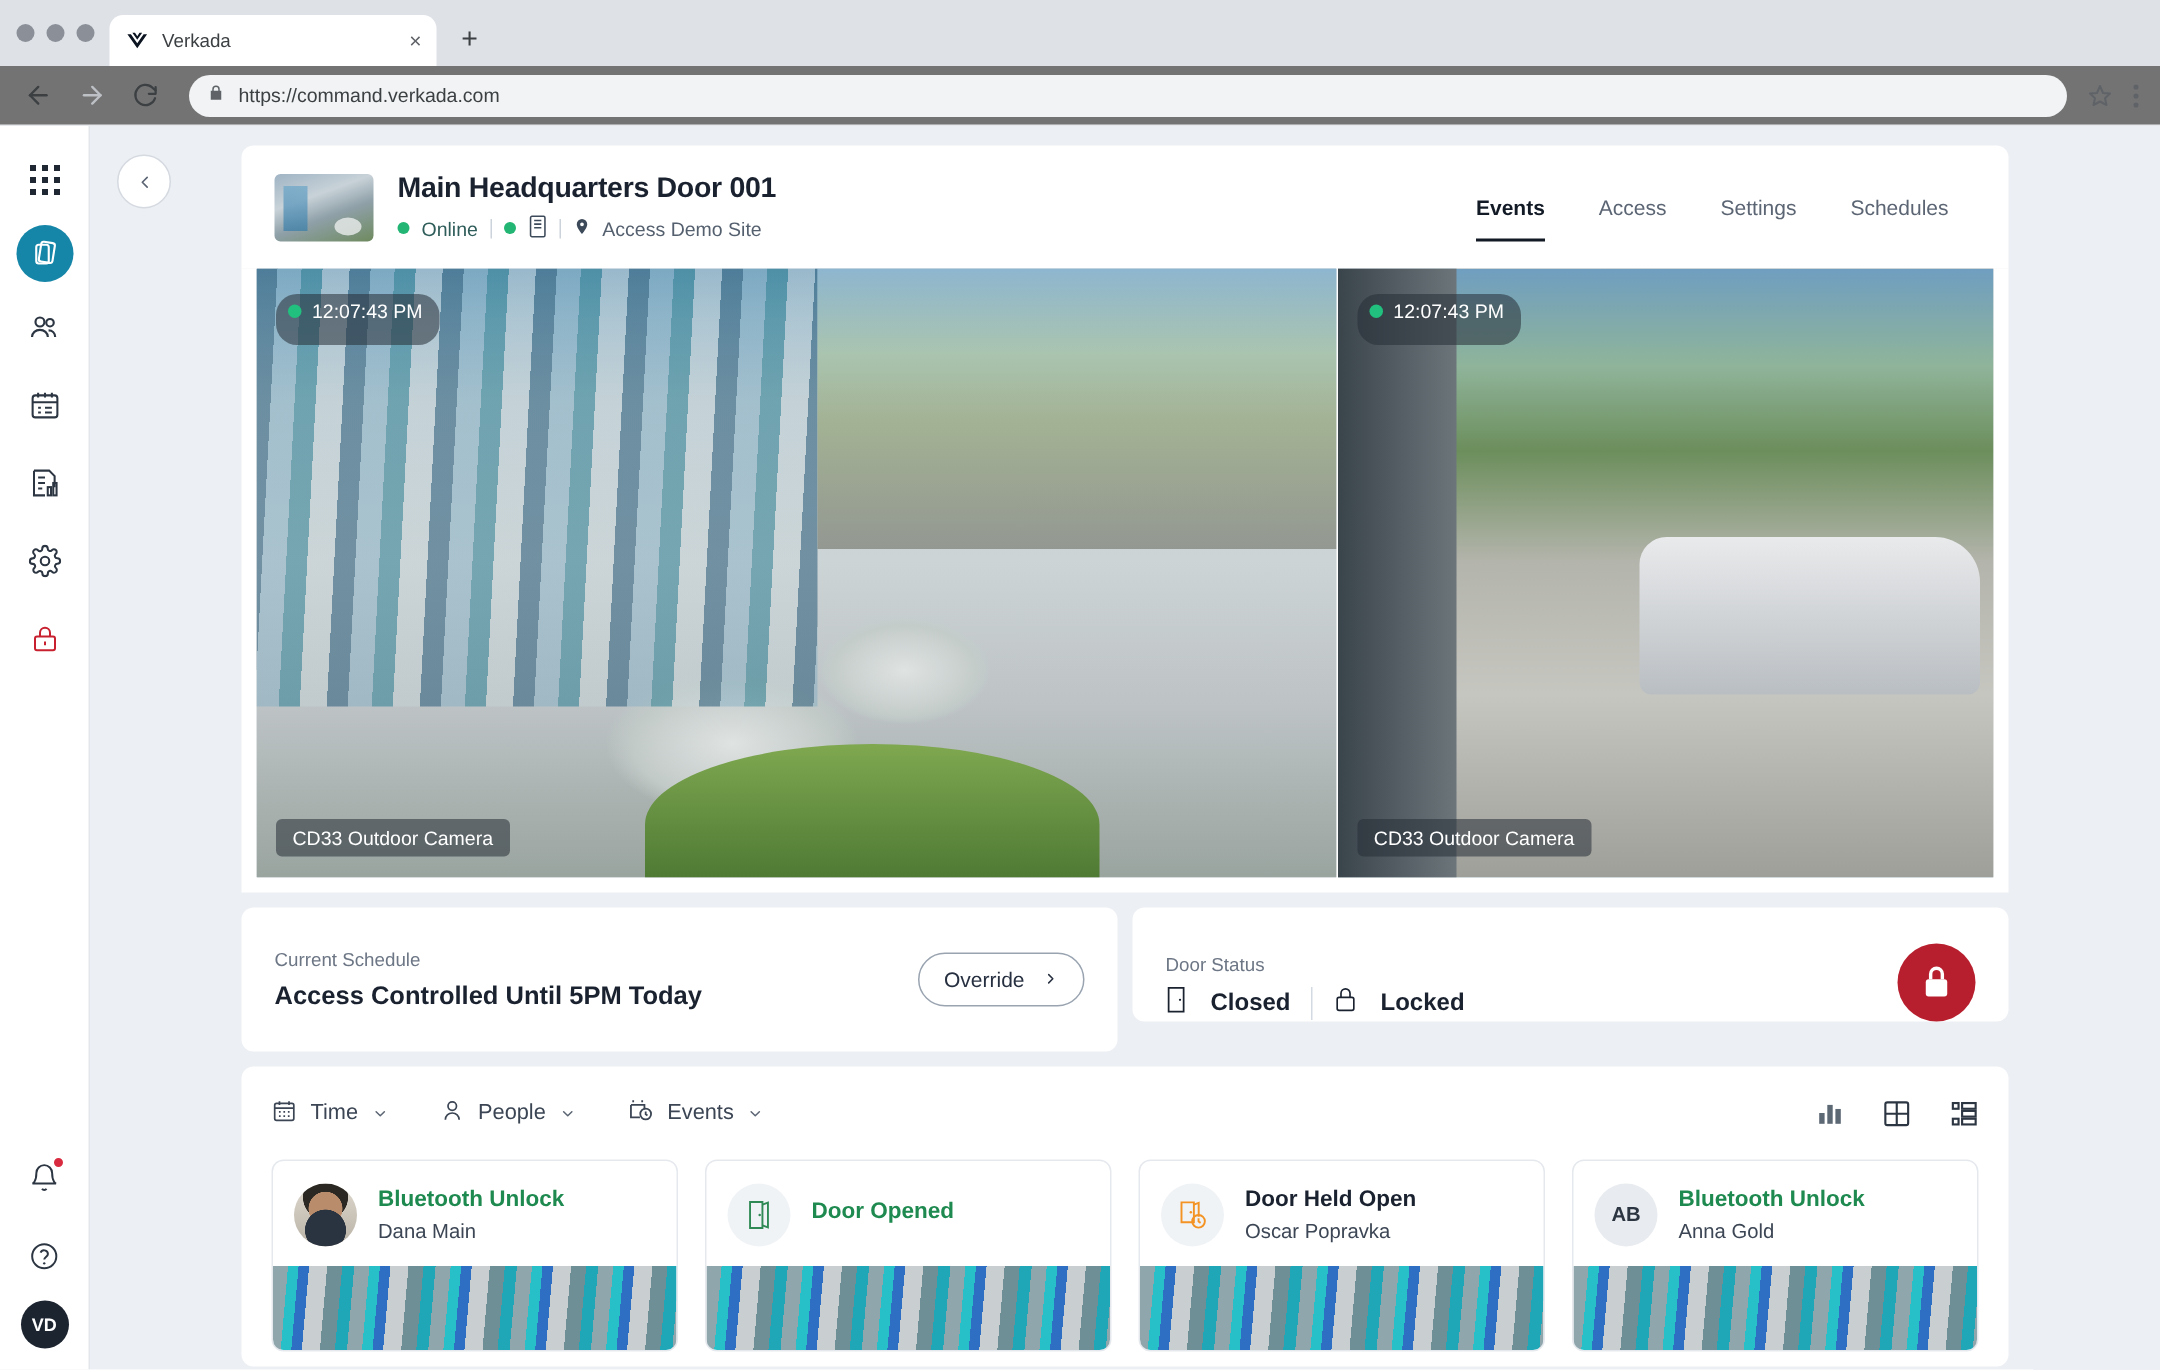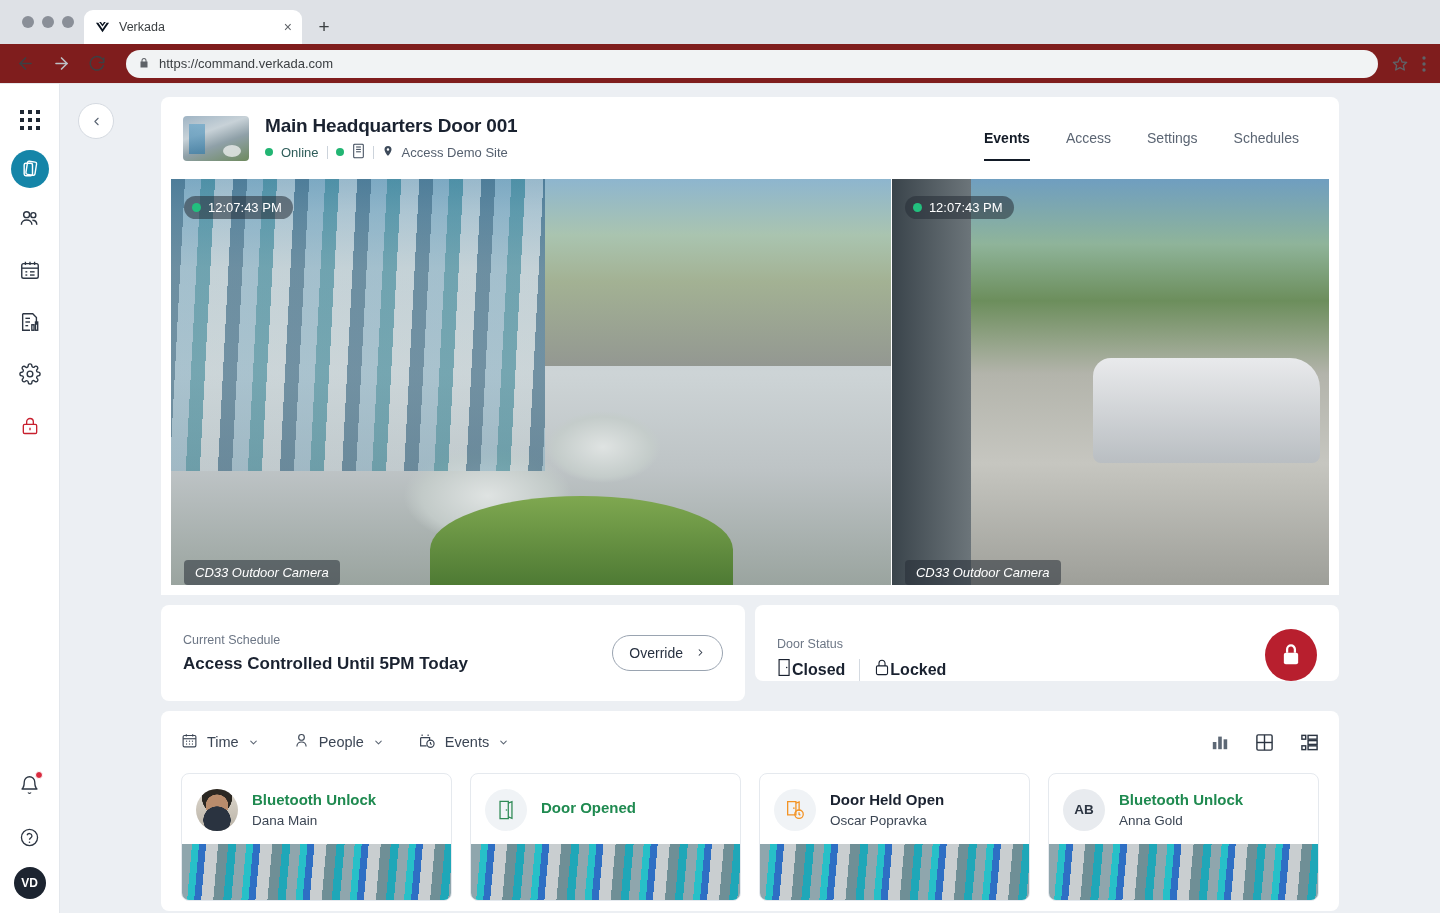--- a/index.html
+++ b/index.html
@@ -6,40 +6,40 @@
   html, body {
     width: 1440px; height: 913px;
     font-family: "Liberation Sans", sans-serif;
     background: #ffffff; overflow: hidden;
   }
 
   
   .browser { width: 1440px; height: 913px; position: relative; }
   .chrome-top {
     height: 44px; background: #dee1e6;
-    display: flex; align-items: flex-end; padding-left: 20px; gap: 0;
+    display: flex; align-items: flex-end; padding-left: 9px; gap: 0;
   }
   .traffic { display: flex; align-items: center; gap: 8px; height: 44px; padding: 0 10px 0 2px; }
   .dot { width: 12px; height: 12px; border-radius: 50%; background: #8a8f98; }
   .tab {
     width: 218px; height: 34px; background: #fff;
     border-radius: 9px 9px 0 0; display: flex; align-items: center;
     padding: 0 10px; gap: 9px;
   }
   .tab-favicon { width: 16px; height: 16px; display: flex; align-items: center; justify-content: center; }
   .tab-title {
     flex: 1; font-size: 12.5px; color: #3c4043; white-space: nowrap;
     overflow: hidden; text-overflow: ellipsis;
   }
   .tab-close { font-size: 14px; color: #5f6368; cursor: pointer; line-height: 1; }
   .new-tab { width: 28px; height: 28px; margin: 0 0 3px 8px; display: flex;
     align-items: center; justify-content: center; font-size: 19px; color: #3c4043; cursor: pointer; }
 
   .chrome-bar {
-    height: 40px; background: #7f1d1d; display: flex; align-items: center;
+    height: 40px; background: #737373; display: flex; align-items: center;
     padding: 0 14px; gap: 14px; border-bottom: 1px solid #e6e8eb;
   }
   .nav-btn { width: 22px; height: 22px; display: flex; align-items: center;
     justify-content: center; color: #3c4043; cursor: pointer; }
   .nav-btn.disabled { color: #bdc1c6; }
   .omnibox {
     flex: 1; height: 28px; background: #f1f3f4; border-radius: 14px;
     display: flex; align-items: center; padding: 0 12px; gap: 9px; margin-left: 4px;
   }
   .omni-url { font-size: 13px; color: #3c4043; }
@@ -127,27 +127,27 @@
     content:''; position:absolute; bottom:18px; left: 18px; right:18px; height:2px; background:#121a26;
   }
 
   
   .video-row { display: flex; gap: 0; height: 416px; background:#fff; padding: 0 10px 10px; }
   .vid { position: relative; overflow: hidden; }
   .vid.left { width: 723px; }
   .vid.right { width: 439px; margin-left: 1px; }
   .ts-badge {
     position: absolute; left: 13px; top: 17px; background: rgba(38,45,54,.55);
-    border-radius: 14px; padding: 4px 11px 4px 8px; display: flex; align-items: center; gap: 7px;
+    border-radius: 14px; padding: 4px 11px 15px 8px; display: flex; align-items: center; gap: 7px;
     color: #fff; font-size: 13px;
   }
   .ts-dot { width: 9px; height: 9px; border-radius: 50%; background: #22c07e; }
   .cam-label {
-    position: absolute; left: 13px; bottom: 0; background: rgba(38,45,54,.55);
-    border-radius: 4px; padding: 5px 11px; color: #fff; font-size: 13px; font-style: italic;
+    position: absolute; left: 13px; bottom: 14px; background: rgba(38,45,54,.55);
+    border-radius: 4px; padding: 5px 11px; color: #fff; font-size: 13px;
   }
   
   .scene-a {
     width: 100%; height: 100%;
     background:
       radial-gradient(ellipse 120px 70px at 44% 78%, #dfe3e2 0%, #c2cac8 55%, transparent 70%),
       radial-gradient(ellipse 80px 50px at 60% 66%, #dfe3e2 0%, #c4ccca 60%, transparent 72%),
       linear-gradient(180deg, #7fa8c2 0%, #9ebccd 8%, #c2cfd4 22%, #cdd4d6 48%, #bdc3c5 72%, #9aa49f 100%),
       #b7bfc2;
     position: relative;
@@ -187,21 +187,21 @@
   .sched-card { width: 584px; height: 96px; display: flex; align-items: center; padding: 0 22px; }
   .status-card { flex: 1; height: 76px; display: flex; align-items: flex-end; padding: 0 22px; }
   .lbl-small { font-size: 12.5px; color: #6c7685; }
   .lbl-big { font-size: 17px; font-weight: bold; color: #1a2230; margin-top: 7px; }
   .override-btn {
     margin-left: auto; border: 1px solid #9aa4b1; border-radius: 20px;
     height: 36px; padding: 0 16px; display: flex; align-items: center; gap: 12px;
     font-size: 14px; color: #273040; cursor: pointer; background: #fff;
   }
   .status-line { display: flex; align-items: center; gap: 14px; margin-top: 7px; }
-  .status-item { display: flex; align-items: center; gap: 0; font-size: 16px; font-weight: bold; color: #1a2230; }
+  .status-item { display: flex; align-items: center; gap: 15px; font-size: 16px; font-weight: bold; color: #1a2230; }
   .vsep { width: 1px; height: 22px; background: #d4dae1; }
   .lock-fab {
     margin-left: auto; width: 52px; height: 52px; border-radius: 50%;
     background: #b81f2e; display: flex; align-items: center; justify-content: center; cursor: pointer;
   }
 
   
   .events-card { margin-top: 10px; padding: 0 20px 0; min-height: 200px; }
   .filters { height: 62px; display: flex; align-items: center; gap: 34px; }
   .filter {

